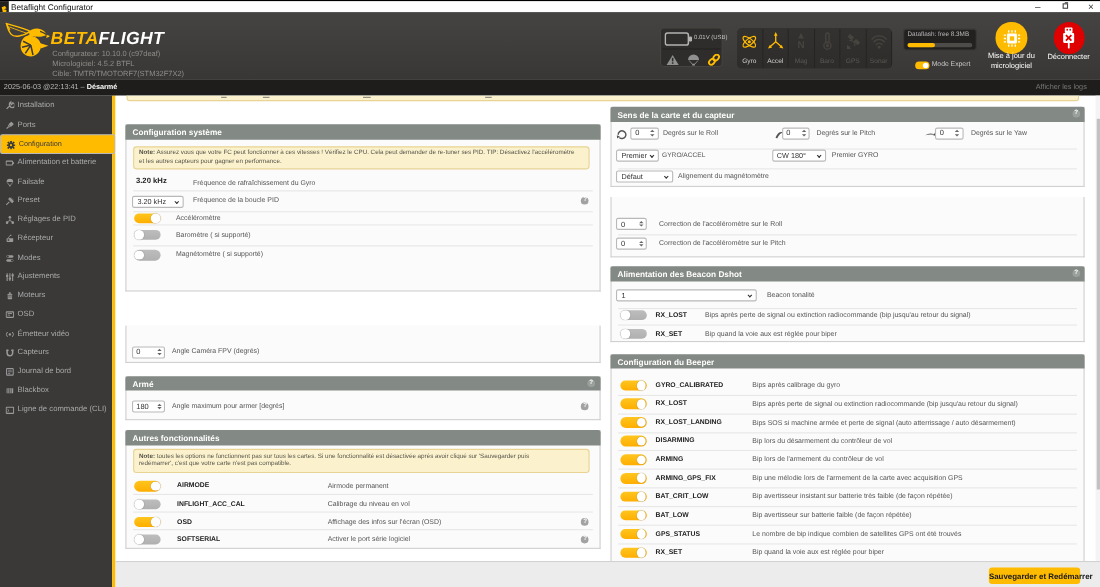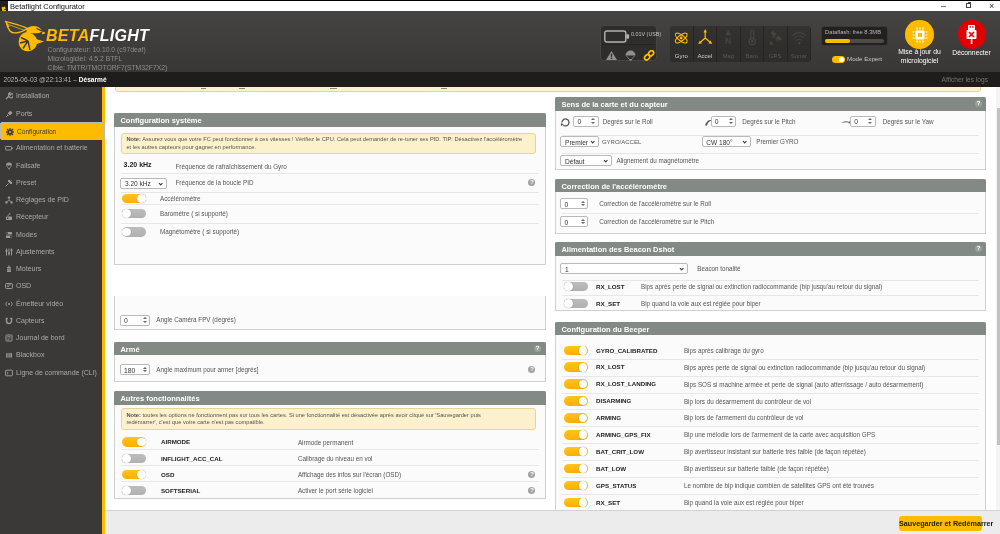--- a/index.html
+++ b/index.html
@@ -516,23 +516,20 @@
         </div>
 <div class="lb" style="left:199.8px;top:41.1px;">Premier GYRO</div>
 <div class="sep" style="top:55.5px;"></div>
 <div class="sel" style="left:4.1px;top:58.2px;width:51.7px;height:11px;">
           <span class="v">Défaut</span>
           <span class="c"></span>
         </div>
 <div class="lb" style="left:60px;top:59.9px;">Alignement du magnétomètre</div>
 </div>
 <div class="panel" style="left:450.9px;top:91.8px;width:430.9px;height:55.1px;">
-<div class="phd">
-          <span>Correction de l'accéléromètre</span>
-        </div>
 <div class="inp" style="left:4.1px;top:19.2px;width:28px;height:11px;">
           <span class="v">0</span>
           <span class="spin">
             <i class="up"></i>
             <i class="dn"></i>
           </span>
         </div>
 <div class="lb" style="left:42.8px;top:21.1px;">Correction de l'accéléromètre sur le Roll</div>
 <div class="sep" style="top:33.9px;"></div>
 <div class="inp" style="left:4.1px;top:37.2px;width:28px;height:11px;">

